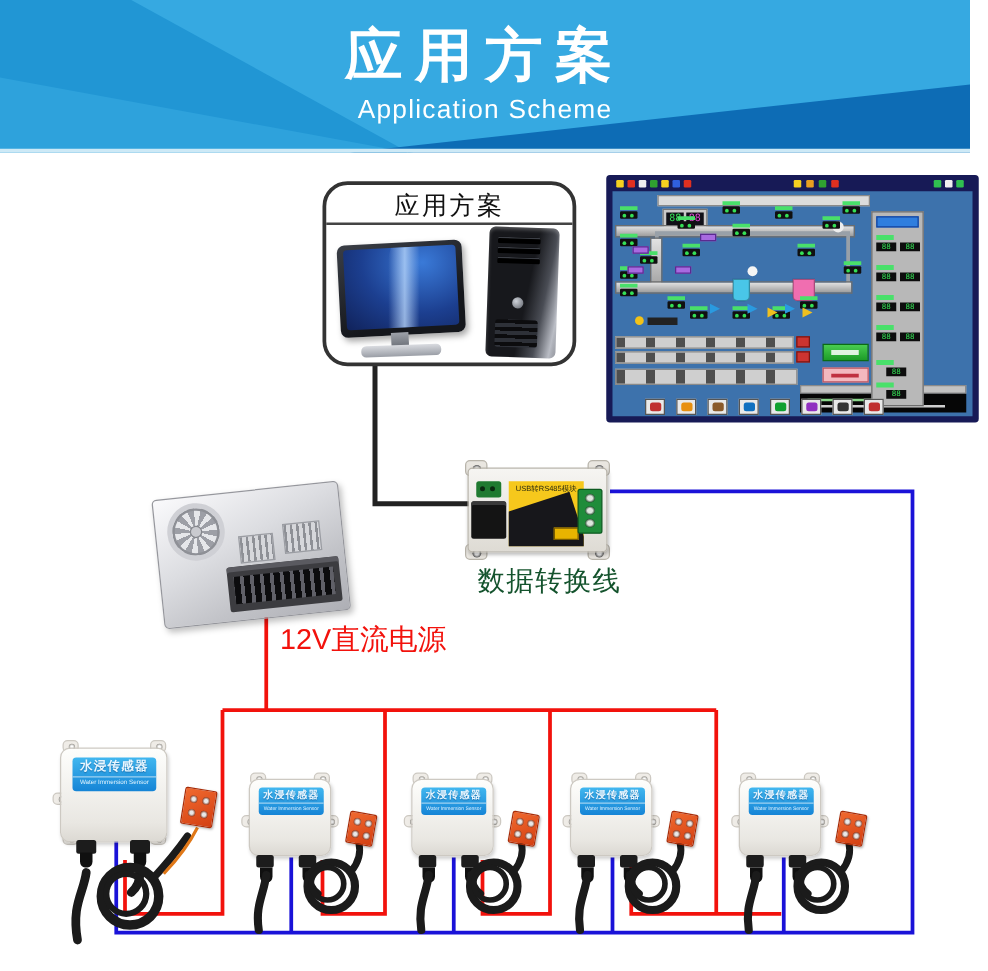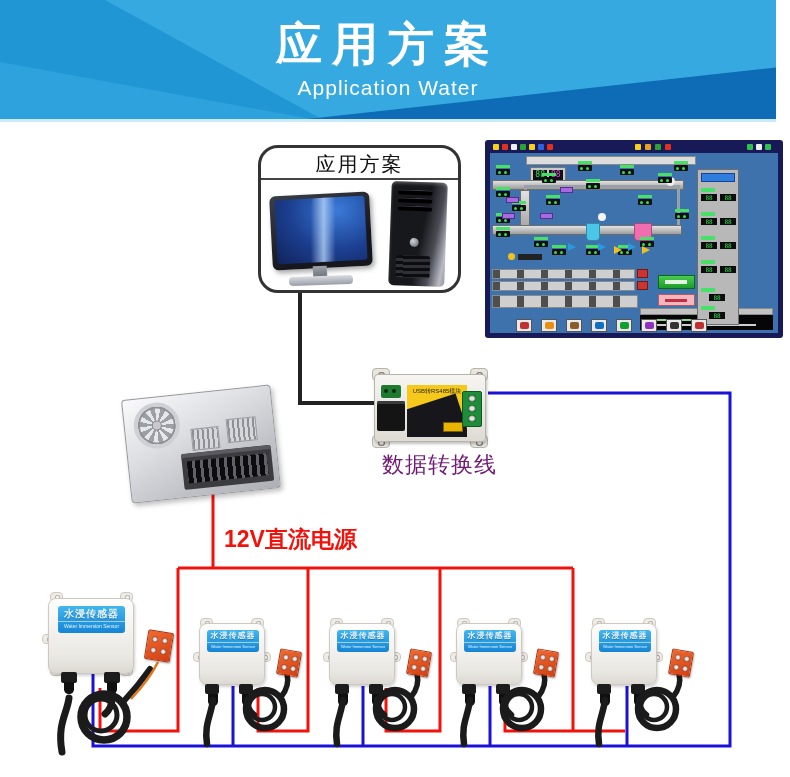--- a/index.html
+++ b/index.html
@@ -97,37 +97,37 @@
     transform:rotate(-18deg); }
   .cv-label .txt { position:absolute; left:0; top:2px; width:100%; text-align:center; font-size:6px; color:#2a2a10; }
   .cv-label .chip { position:absolute; right:4px; bottom:5px; width:20px; height:10px; background:#e8b400; border:1px solid #7a5c00; }
   .cv-usb { position:absolute; left:2px; top:26px; width:28px; height:30px; background:#141414; border-radius:2px;
     box-shadow:inset 0 3px 0 #3a3a3a; }
   .cv-grn { position:absolute; left:6px; top:10px; width:20px; height:13px; background:#1f7a30; border-radius:2px; }
   .cv-grn i { position:absolute; top:4px; width:4px; height:4px; border-radius:50%; background:#0a2a10; }
   .cv-term { position:absolute; right:3px; top:16px; width:20px; height:36px; background:#1f8c3a; border:1px solid #0c5a20; border-radius:2px; }
   .cv-term i { position:absolute; left:5px; width:8px; height:7px; border-radius:50%;
     background:radial-gradient(#dfe6df 35%,#123f1c 75%); }
-  .converter-caption { position:absolute; left:382px; top:450px; font-size:22px; color:#701a75; letter-spacing:1px; z-index:2; }
+  .converter-caption { position:absolute; left:382px; top:450px; font-size:22px; color:#14532d; letter-spacing:1px; z-index:2; }
 
   
   .psu { position:absolute; left:126px; top:392px; width:150px; height:104px; transform:rotate(-6deg); z-index:2; }
   .psu-body { position:absolute; inset:0; border-radius:4px;
     background:linear-gradient(155deg,#fafafc 0%,#dcdde1 40%,#c2c3c8 70%,#aeafb5 100%);
     border:1px solid #96979d; box-shadow:2px 3px 5px rgba(0,0,0,.25); }
   .psu-fan { position:absolute; left:10px; top:6px; width:46px; height:46px; border-radius:50%;
     background:repeating-conic-gradient(#e6e7ea 0 18deg,#9d9fa6 18deg 36deg); border:4px solid #cfd0d5;
     box-shadow:inset 0 0 0 2px #8e9096; }
   .psu-fan i { position:absolute; left:14px; top:14px; width:10px; height:10px; border-radius:50%; background:#c9cacf; border:1px solid #85878d; }
   .psu-vent { position:absolute; background:repeating-linear-gradient(90deg,#8e9096 0 2px,#d6d7db 2px 5px); border:1px solid #9a9ca2; }
   .psu-term { position:absolute; left:54px; top:60px; width:90px; height:36px; background:#3c3c40; border-radius:2px;
     box-shadow:inset 0 4px 0 #5a5a60; }
   .psu-term i { position:absolute; left:5px; top:8px; width:80px; height:22px;
     background:repeating-linear-gradient(90deg,#0c0c0e 0 5px,#606068 5px 8px); }
-  .psu-caption { position:absolute; left:224px; top:496px; font-size:23px; font-weight:700; z-index:2;margin-top:28px; }
+  .psu-caption { position:absolute; left:224px; top:496px; font-size:23px; font-weight:400; z-index:2; }
 
   
   .sensor { position:absolute; z-index:2; }
   .sn-box { position:absolute; background:linear-gradient(180deg,#fefefc,#e9e7e2 80%,#dcd9d3);
     border:1px solid #cdc9c2; border-radius:8px; box-shadow:1px 2px 3px rgba(0,0,0,.18); }
   .sn-ear { position:absolute; width:13px; height:10px; background:#efece7; border:1px solid #cdc9c2; border-radius:4px; }
   .sn-ear i { position:absolute; left:3.5px; top:2px; width:5px; height:5px; border-radius:50%;
     background:radial-gradient(#fff 25%,#8f8c86 75%); }
   .sn-label { position:absolute; background:linear-gradient(#41b7ef,#1584d6); border-radius:3px;
     text-align:center; color:#eaf7ff; overflow:hidden; }
@@ -150,21 +150,21 @@
 
   <div class="banner">
     <svg width="790" height="122">
       <rect width="790" height="122" fill="#2196d4"></rect>
       <polygon points="105,0 790,0 790,74 327,122 105,0" fill="#36a9e1"></polygon>
       <polygon points="0,62 327,122 0,122" fill="#2ea2dc"></polygon>
       <polygon points="280,122 790,66 790,122" fill="#0d6cb5"></polygon>
       <rect y="119" width="790" height="3" fill="#cde9f6"></rect>
     </svg>
     <div class="banner-title">应用方案</div>
-    <div class="banner-sub">Application Water</div>
+    <div class="banner-sub">Application Scheme</div>
   </div>
 
   <svg class="layer z1" width="790" height="777">
 
     <polyline points="488,393 730,393 730,746 93,746 93,668" fill="none" stroke="#1a12d8" stroke-width="3"></polyline>
     <path d="M233,746 V686 M363,746 V686 M490,746 V686 M627,746 V686" stroke="#1a12d8" stroke-width="3" fill="none"></path>
 
     <path d="M213,468 V568 M178,568 H573
       M178,568 V731 H100 V688 M308,568 V731 H258 V688 M440,568 V731 H386 V688
       M573,568 V731 H505 V688 M573,731 H625" stroke="#f2120c" stroke-width="3" fill="none"></path>

